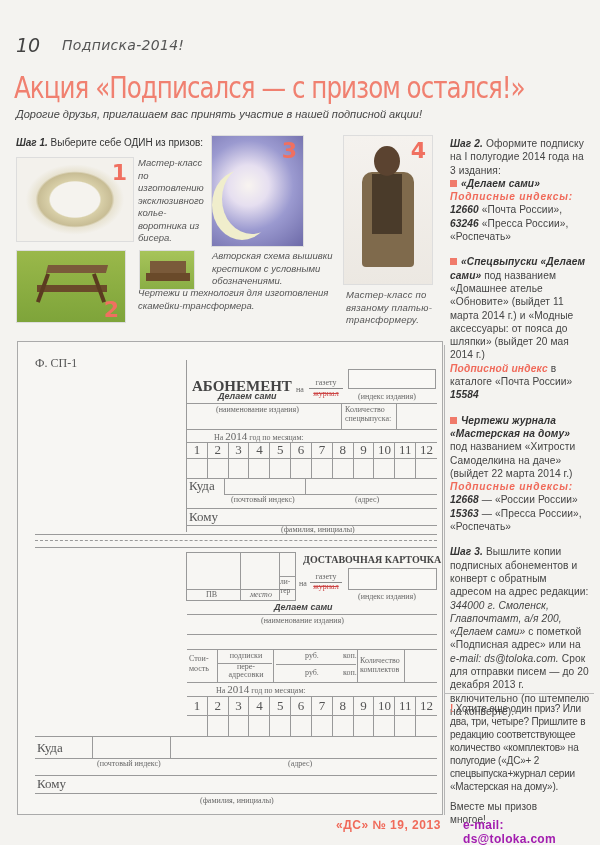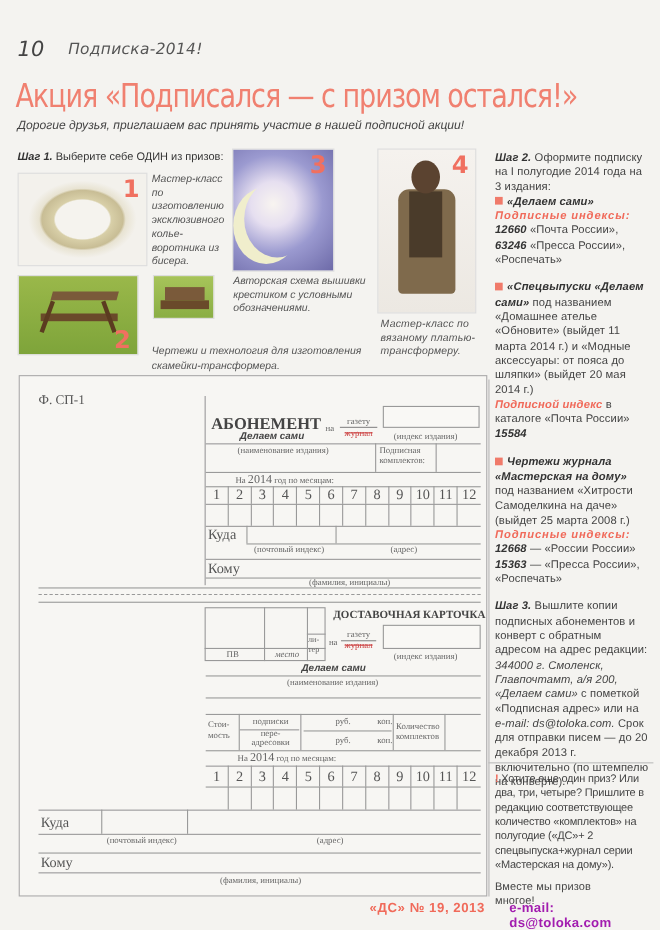--- a/index.html
+++ b/index.html
@@ -83,21 +83,21 @@
   <div class="abs bench-top"></div>
   <div class="abs bench-seat"></div>
   <div class="abs bench-leg" style="left:24px; top:22px; transform:rotate(20deg);"></div>
   <div class="abs bench-leg" style="left:80px; top:22px; transform:rotate(-20deg);"></div>
   <div class="abs prize-num" style="right:6px; bottom:0px;">2</div>
 </div>
 <div class="abs photo img-bench2">
   <div class="abs" style="left:10px; top:10px; width:36px; height:12px; background:#7a5a3a;"></div>
   <div class="abs" style="left:6px; top:22px; width:44px; height:8px; background:#6a4a2a;"></div>
 </div>
-<div class="abs caption" style="left:138px; top:314px; width:200px;">Чертежи и технология для изготовления скамейки-трансформера.</div>
+<div class="abs caption" style="left:138px; top:287px; width:200px;">Чертежи и технология для изготовления скамейки-трансформера.</div>
 
 <div class="abs photo img-angel">
   <div class="abs moon"></div>
   <div class="abs prize-num" style="right:6px; top:2px;">3</div>
 </div>
 <div class="abs caption" style="left:212px; top:250px; width:125px;">Авторская схема вышивки крестиком с условными обозначениями.</div>
 
 <div class="abs photo img-woman">
   <div class="abs woman-body"></div>
   <div class="abs woman-scarf"></div>
@@ -119,21 +119,21 @@
   </p>
   <p>
     <span class="sq"></span><span class="bi">«Спецвыпуски «Делаем сами»</span>
     <span>под названием «Домашнее ателье «Обновите» (выйдет 11 марта 2014 г.) и «Модные аксессуары: от пояса до шляпки» (выйдет 20 мая 2014 г.)</span><br>
     <span class="red" style="letter-spacing:0.2px;">Подписной индекс</span>
     <span>в каталоге «Почта России»</span><br>
     <span class="bi">15584</span>
   </p>
   <p>
     <span class="sq"></span><span class="bi">Чертежи журнала «Мастерская на дому»</span>
-    <span>под названием «Хитрости Самоделкина на даче» (выйдет 25 марта 2008 г.)</span><br>
+    <span>под названием «Хитрости Самоделкина на даче» (выйдет 22 марта 2014 г.)</span><br>
     <span class="red">Подписные индексы:</span><br>
     <span class="bi">12668</span>
     <span>— «России России»</span><br>
     <span class="bi">15363</span>
     <span>— «Пресса России», «Роспечать»</span>
   </p>
   <p>
     <span class="bi">Шаг 3.</span>
     <span>Вышлите копии подписных абонементов и конверт с обратным адресом на адрес редакции:</span>
     <i>344000 г. Смоленск, Главпочтамт, а/я 200, «Делаем сами»</i>
@@ -160,21 +160,21 @@
   <div class="abs serif" style="left:174px; top:36px; font-size:15px; font-weight:bold; color:#444;">АБОНЕМЕНТ</div>
   <div class="abs frac" style="left:278px; top:43px;">на</div>
   <div class="abs frac" style="left:291px; top:36px; width:34px; border-bottom:1px solid #888;">газету</div>
   <div class="abs frac strike" style="left:291px; top:47px; width:34px;">журнал</div>
   <div class="abs box" style="left:330px; top:27px; width:88px; height:20px; background:#f9f8f5;"></div>
   <div class="abs small" style="left:340px; top:50px;">(индекс издания)</div>
   <div class="abs" style="left:200px; top:49px; font-size:9px; font-weight:bold; font-style:italic; color:#444;">Делаем сами</div>
   <div class="abs line" style="left:169px; top:61px; width:250px;"></div>
   <div class="abs small" style="left:198px; top:63px;">(наименование издания)</div>
   <div class="abs vl" style="left:323px; top:61px; height:26px;"></div>
-  <div class="abs small" style="left:327px; top:63px; width:48px; line-height:9px;">Подписная комплектов:</div>
+  <div class="abs small" style="left:327px; top:63px; width:48px; line-height:9px;">Количество спецвыпуска:</div>
   <div class="abs vl" style="left:378px; top:61px; height:26px;"></div>
   <div class="abs" style="left:380px; top:63px; width:37px; height:22px;"></div>
   <div class="abs line" style="left:169px; top:87px; width:250px;"></div>
   <div class="abs small" style="left:196px; top:88px; font-size:8px;">
     <span>На</span>
     <span style="font-size:11px;">2014</span>
     <span>год по месяцам:</span>
   </div>
   <div class="abs line" style="left:169px; top:100px; width:250px;"></div>
   <div class="abs" style="left:169px; top:100px; width:250px; height:36px;" id="months1">

